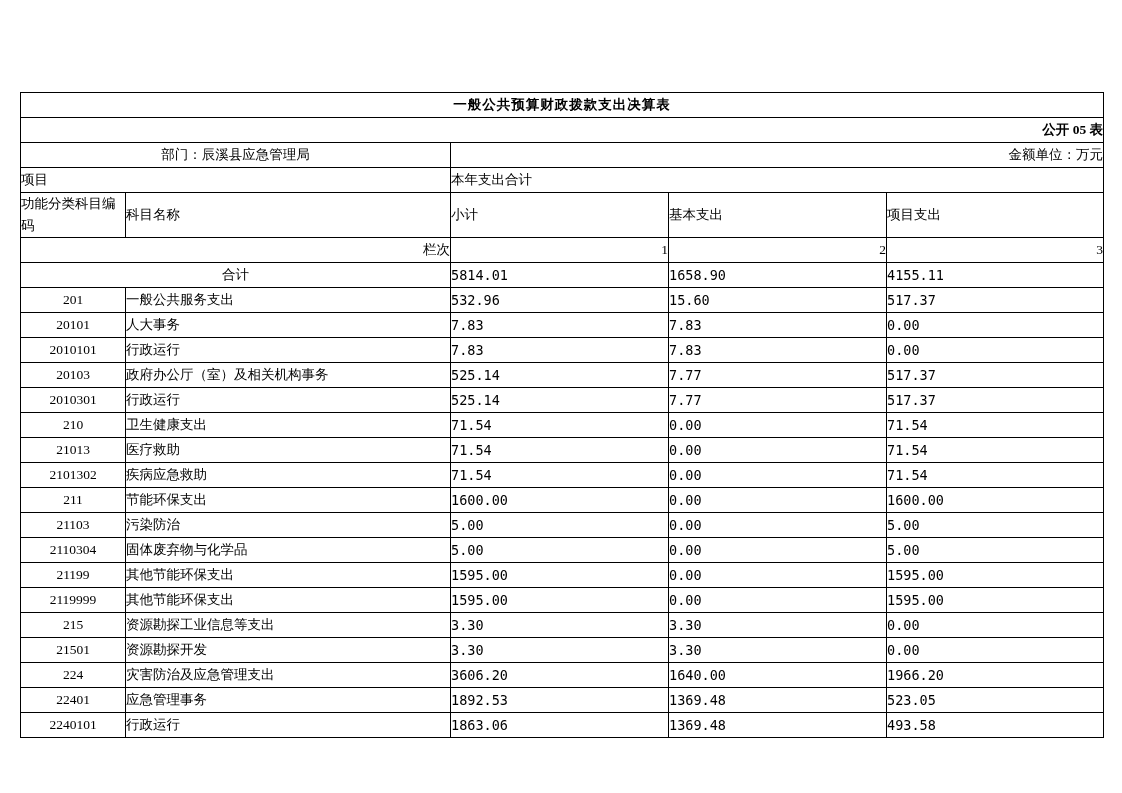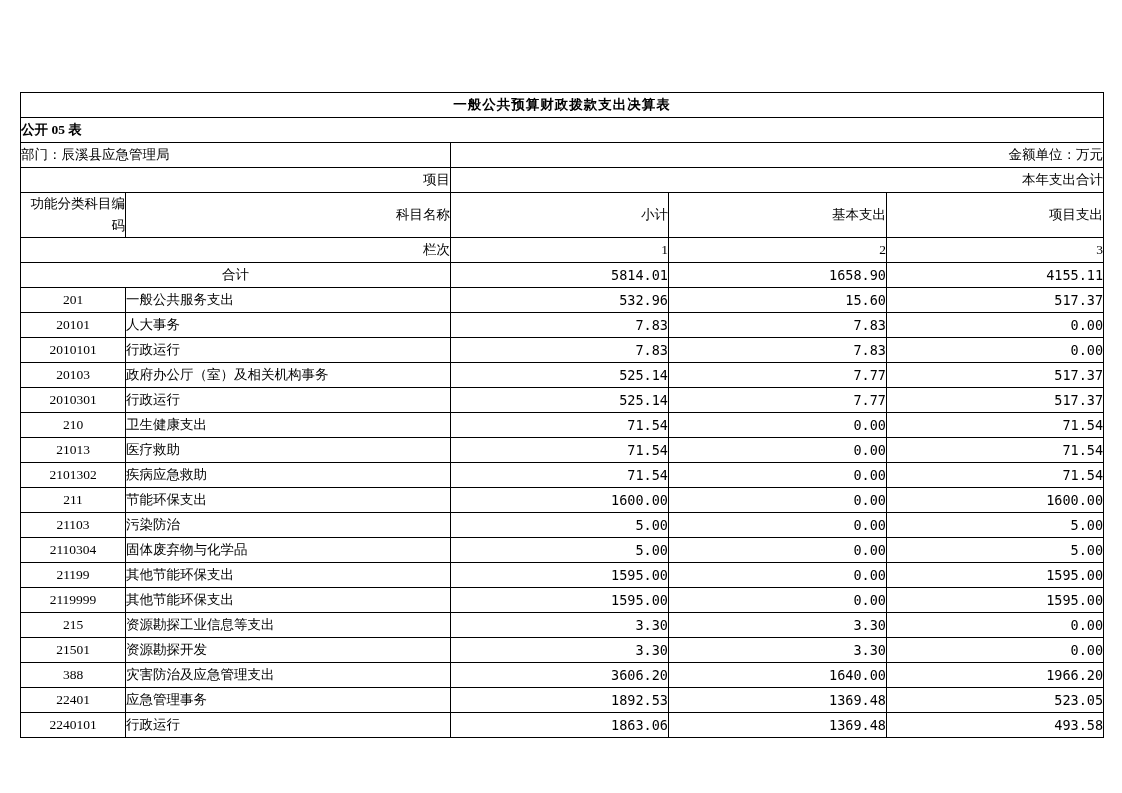--- a/index.html
+++ b/index.html
@@ -35,52 +35,51 @@
   }
   .title-cell {
     text-align: center;
     font-size: 21px;
     font-weight: bold;
     height: 36px;
     line-height: 34px;
     letter-spacing: 1px;
   }
   .pub-cell {
-    text-align: left;
+    text-align: right;
     font-size: 15px;
     font-weight: bold;
     padding-right: 8px;
     height: 26px;
   }
   .dept-cell {
-    text-align: left;
+    text-align: center;
     padding-left: 6px;
     font-size: 14px;
     height: 26px;
   }
   .unit-cell {
     text-align: right;
     padding-right: 8px;
     font-size: 14px;
     height: 26px;
   }
   .hdr {
-    text-align: right;
+    text-align: left;
     font-size: 14px;
     margin-top: 16px;
   }
   .hdr-tall {
     height: 46px;
   }
   .lan {
     text-align: right;
     font-size: 13px;
   }
   .num {
-    text-align: right;
     padding-right: 8px;
     font-family: "DejaVu Sans Mono", monospace;
     font-size: 13px;
   }
   .code {
     text-align: center;
     padding-left: 6px;
     font-family: Liberation Serif, serif;
     font-size: 12.5px;
   }
@@ -240,21 +239,21 @@
         <td class="num">0.00</td>
       </tr>
       <tr>
         <td class="code">21501</td>
         <td class="name">资源勘探开发</td>
         <td class="num">3.30</td>
         <td class="num">3.30</td>
         <td class="num">0.00</td>
       </tr>
       <tr>
-        <td class="code">388</td>
+        <td class="code">224</td>
         <td class="name">灾害防治及应急管理支出</td>
         <td class="num">3606.20</td>
         <td class="num">1640.00</td>
         <td class="num">1966.20</td>
       </tr>
       <tr>
         <td class="code">22401</td>
         <td class="name">应急管理事务</td>
         <td class="num">1892.53</td>
         <td class="num">1369.48</td>

